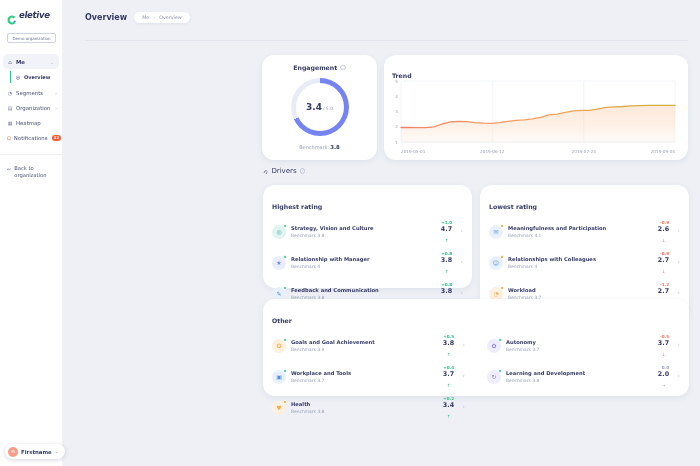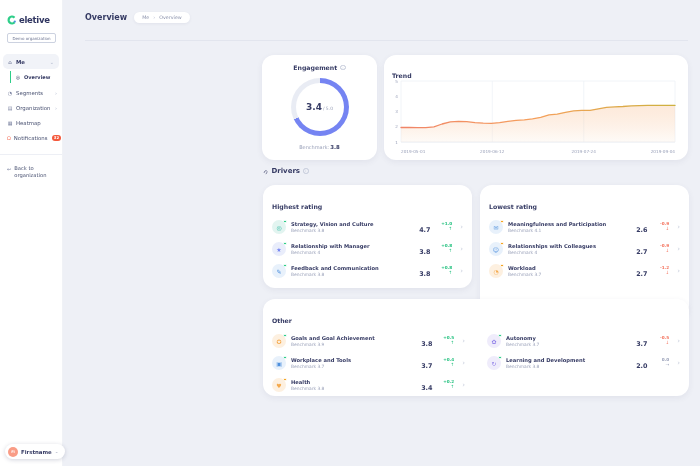--- a/index.html
+++ b/index.html
@@ -1,21 +1,21 @@
 <!DOCTYPE html>
 <html><head>
 <meta charset="utf-8">
 <style>
   * { margin:0; padding:0; box-sizing:border-box; }
   html,body { width:700px; height:466px; overflow:hidden; }
   body { font-family:"DejaVu Sans", sans-serif; background:#ffffff; position:relative; color:#363b64; }
 
   
   .sidebar { position:absolute; left:0; top:0; bottom:0; width:63px; background:#fff; z-index:2; border-right:1px solid #f0f2f6; }
-  .logo-row { display:flex; align-items:center; gap:2px; margin:10px 5px 0 7px; }
+  .logo-row { display:flex; gap:2px; margin:10px 5px 0 7px;font-style:italic; }
   .logo-text { font-size:8.5px; font-weight:700; color:#2f3560; letter-spacing:-0.3px; }
   .org-badge { margin:4px 6px 0 7px; border:1px solid #ccd2e0; border-radius:2px; font-size:4px; color:#6b7390; padding:1.5px 2px; text-align:center; background:#fff; }
   nav { margin-top:11px; }
   .nav-item { position:relative; display:flex; align-items:center; gap:3px; padding:4.5px 5px 4.5px 7px; font-size:5.4px; color:#4a5272; cursor:pointer; }
   .nav-item .nav-icon { font-size:5px; color:#7a82a0; width:6px; text-align:center; }
   .nav-item .nav-label { white-space:nowrap; }
   .nav-item .nav-chev { margin-left:auto; color:#b8bfd2; font-size:5px; }
   .nav-item.parent-active { background:#f1f3f8; border-radius:5px; margin:0 3px; padding-left:4px; font-weight:700; color:#363b64; }
   .nav-item.sub-active { margin:2px 3px 2px 10px; border-left:1.5px solid #2ece89; padding:3px 2px 3px 4px; font-weight:700; color:#363b64; font-size:5px; }
   .nav-item.sub-active .nav-icon { color:#363b64; }
@@ -52,21 +52,21 @@
   .eng-bench { margin-top:8px; text-align:center; font-size:5px; color:#9aa1b9; }
   .eng-bench b { color:#363b64; font-size:5.4px; margin-left:1px; }
 
   
   #trend-card { left:321px; top:55px; width:304px; height:105px; padding:8px 8px; }
   #trend-svg { position:absolute; left:5px; top:20px; }
 
   
   .drivers-header { position:absolute; left:201px; top:167px; display:flex; align-items:center; gap:3px; }
   .drivers-glyph { font-size:6px; color:#363b64; transform:rotate(35deg); }
-  .drivers-title { font-size:7px; font-weight:700; color:#363b64; }
+  .drivers-title { font-size:7px; font-weight:400; color:#363b64; }
   #highest-card { left:200px; top:185px; width:209px; height:103px; padding:9px 9px; }
   #lowest-card  { left:417px; top:185px; width:209px; height:132px; padding:9px 9px; }
   #other-card   { left:200px; top:299px; width:426px; height:97px; padding:9px 9px; }
   .rows { margin-top:7px; display:flex; flex-direction:column; gap:8px; }
   .other-grid { margin-top:7px; display:grid; grid-template-columns:1fr 1fr; column-gap:22px; }
   .other-grid .rows { margin-top:0; }
 
   .drow { display:flex; align-items:center; gap:5px; cursor:pointer; }
   .dicon { position:relative; width:14px; height:14px; border-radius:50%; display:grid; place-items:center; font-size:6px; flex:0 0 auto; }
   .ic-blue   { background:#e8f1fb; color:#4d8fdd; }
@@ -75,21 +75,21 @@
   .ic-orange { background:#fdf0e0; color:#f5a94c; }
   .ic-purple { background:#efecfb; color:#8f7ee8; }
   .dot { position:absolute; top:-0.5px; right:-0.5px; width:3.8px; height:3.8px; border-radius:50%; border:0.9px solid #fff; }
   .dot-green  { background:#2ece89; }
   .dot-orange { background:#f5a623; }
   .dtext { display:flex; flex-direction:column; gap:1.5px; min-width:0; }
   .dname { font-size:5.2px; font-weight:700; color:#363b64; white-space:nowrap; }
   .dbench { font-size:4.4px; color:#9aa1b9; }
   .dval { margin-left:auto; display:flex; flex-direction:column; align-items:flex-end; }
   .ddelta { font-size:4.2px; font-weight:700; }
-  .dnum { display:flex; align-items:flex-start; gap:18px; }
+  .dnum { display:flex; align-items:center; gap:5px;flex-direction:column; }
   .dnum b { font-size:6.4px; color:#363b64; }
   .arr { font-size:4.4px; font-style:normal; }
   .c-up { color:#27c281; } .c-down { color:#f4735e; } .c-neutral { color:#9aa1b9; }
   .dchev { color:#c6ccdb; font-size:7px; margin-left:3px; line-height:1; }
 </style>
 </head>
 <body>
 
 <aside class="sidebar">
   <div class="logo-row">

